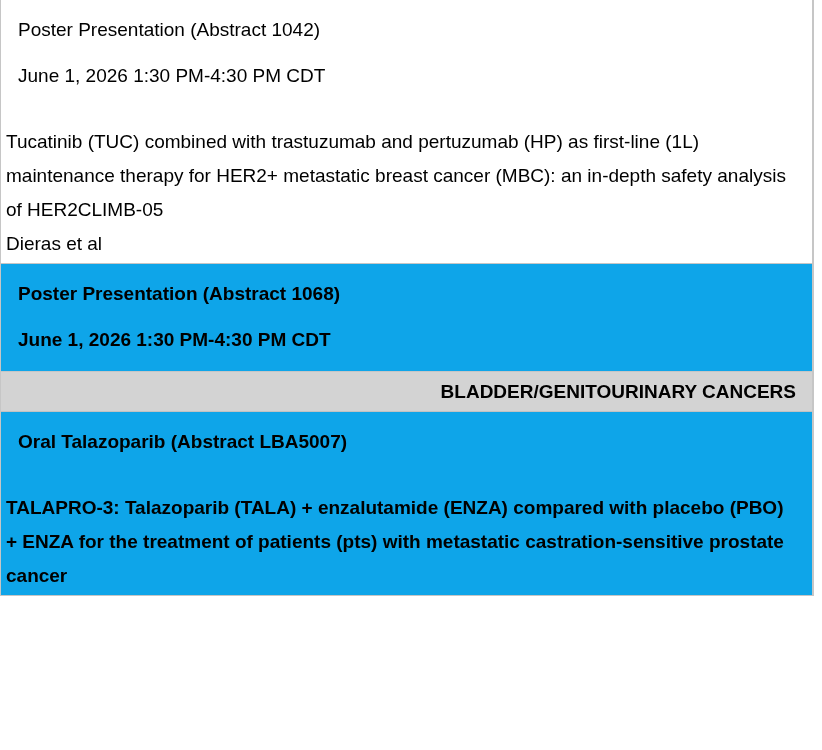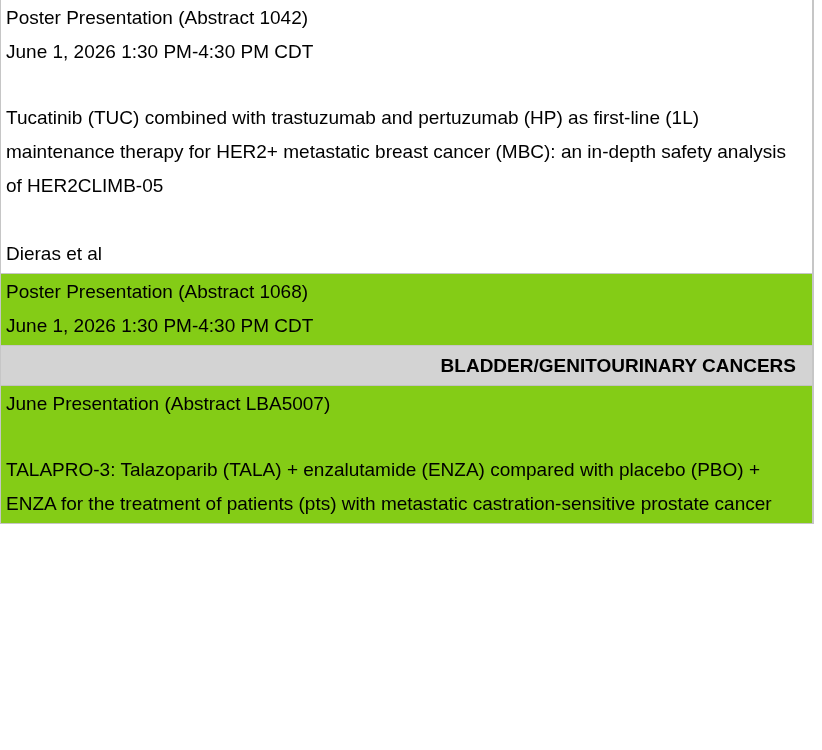--- a/index.html
+++ b/index.html
@@ -23,24 +23,24 @@
     border-left: 1px solid #c6c6c6;
     border-right: 2px solid #c6c6c6;
     background: #ffffff;
   }
   .row {
     box-sizing: border-box;
     border-bottom: 1px solid #c6c6c6;
     padding: 1px 16px 2px 5px;
   }
   .row--white { background: #ffffff; }
-  .row--gray  { background: #84cc16; }
-  .row__meta div { margin: 0; }
+  .row--gray  { background: #0ea5e9; font-weight: bold; }
+  .row__meta div { margin: 12px; }
   .row__title  { margin-top: 32px; }
-  .row__authors { margin-top: 34px; }
+  .row__authors { }
   .section-row {
     box-sizing: border-box;
     background: #d3d3d3;
     border-bottom: 1px solid #c2c2c2;
     padding: 3px 16px 2px 5px;
     font-weight: 700;
     text-align: right;
   }
 </style>
 </head>
@@ -63,18 +63,18 @@
       <div>June 1, 2026 1:30 PM-4:30 PM CDT</div>
     </div>
   </div>
 
   <div class="section-row">
     <span>BLADDER/GENITOURINARY CANCERS</span>
   </div>
 
   <div class="row row--gray">
     <div class="row__meta">
-      <div>June Presentation (Abstract LBA5007)</div>
+      <div>Oral Talazoparib (Abstract LBA5007)</div>
     </div>
     <div class="row__title">TALAPRO-3: Talazoparib (TALA) + enzalutamide (ENZA) compared with placebo (PBO) + ENZA for the treatment of patients (pts) with metastatic castration-sensitive prostate cancer</div>
   </div>
 
 </div>
 
 </body></html>

